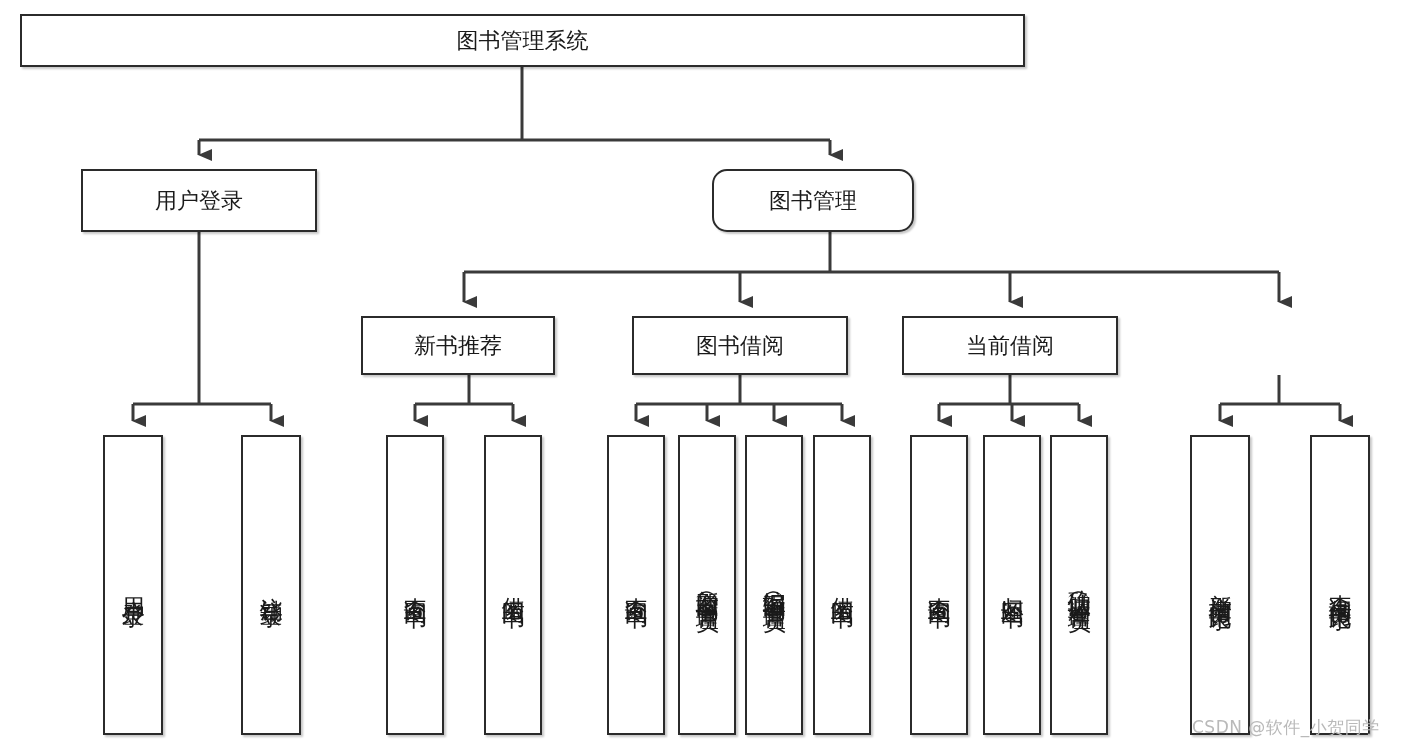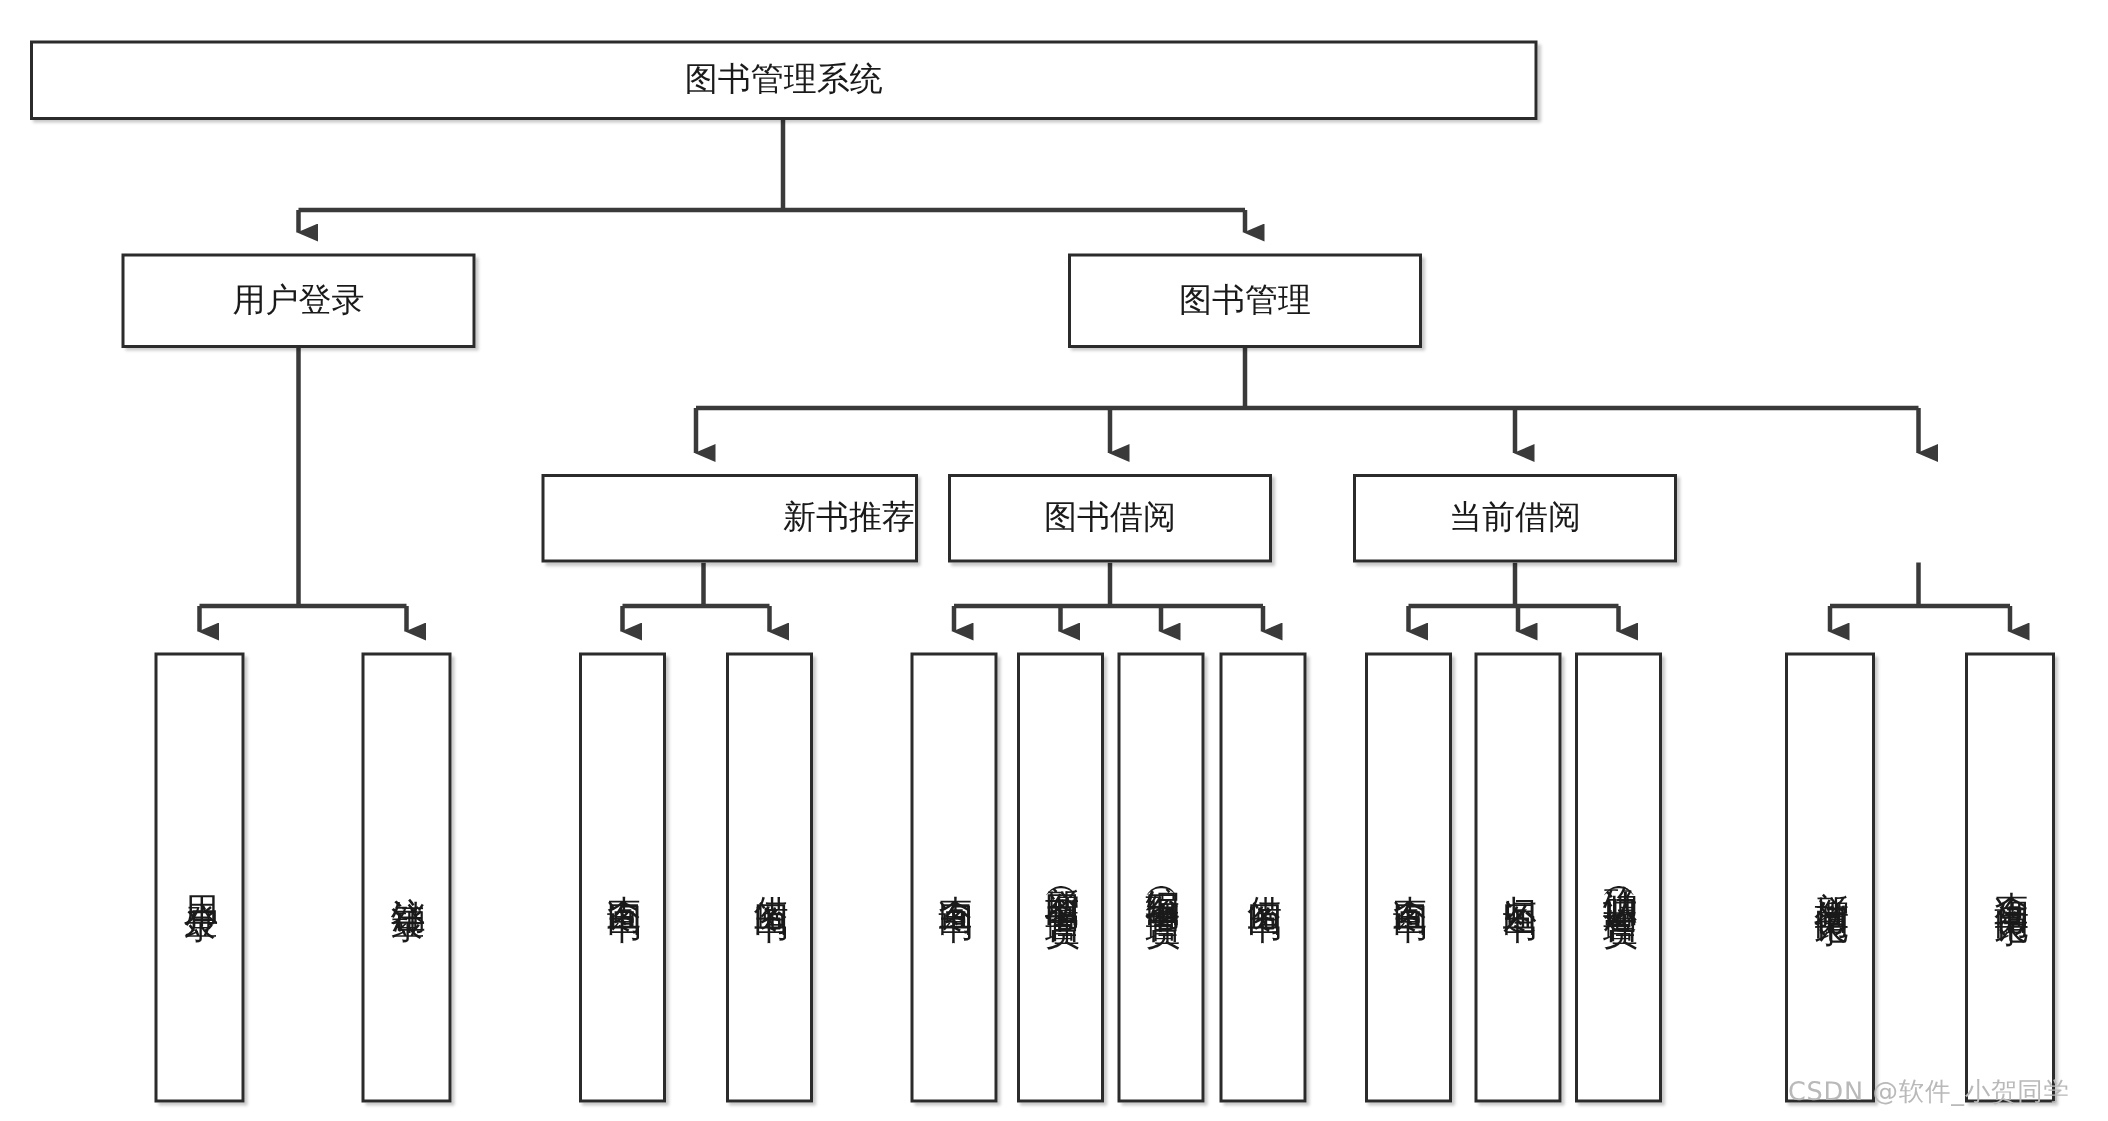--- a/index.html
+++ b/index.html
@@ -124,33 +124,33 @@
       <path d="M 1012 404 L 1012 421" marker-end="url(#arrow)"></path>
       <path d="M 1079 404 L 1079 421" marker-end="url(#arrow)"></path>
 
       <path d="M 1279 375 L 1279 404"></path>
       <path d="M 1220 404 L 1340 404"></path>
       <path d="M 1220 404 L 1220 421" marker-end="url(#arrow)"></path>
       <path d="M 1340 404 L 1340 421" marker-end="url(#arrow)"></path>
     </g>
   </svg>
 
-  <div class="node root horiz" style="left:20px; top:14px; width:1005px; height:53px;margin-top:13px;">
+  <div class="node root horiz" style="left:20px; top:14px; width:1005px; height:53px;">
     <span class="node-label">图书管理系统</span>
   </div>
 
   <div class="node horiz" style="left:81px; top:169px; width:236px; height:63px;">
     <span class="node-label">用户登录</span>
   </div>
 
-  <div class="node horiz" style="left:712px; top:169px; width:236px; height:63px;">
+  <div class="node horiz" style="left:712px; top:169px; width:202px; height:63px;border-radius:15px;">
     <span class="node-label">图书管理</span>
   </div>
 
-  <div class="node horiz" style="left:361px; top:316px; width:251px; height:59px;justify-content:flex-end;">
+  <div class="node horiz" style="left:361px; top:316px; width:194px; height:59px;">
     <span class="node-label">新书推荐</span>
   </div>
 
   <div class="node horiz" style="left:902px; top:316px; width:216px; height:59px;">
     <span class="node-label">当前借阅</span>
   </div>
 
   <div class="node horiz" style="left:632px; top:316px; width:216px; height:59px;">
     <span class="node-label">图书借阅</span>
   </div>

